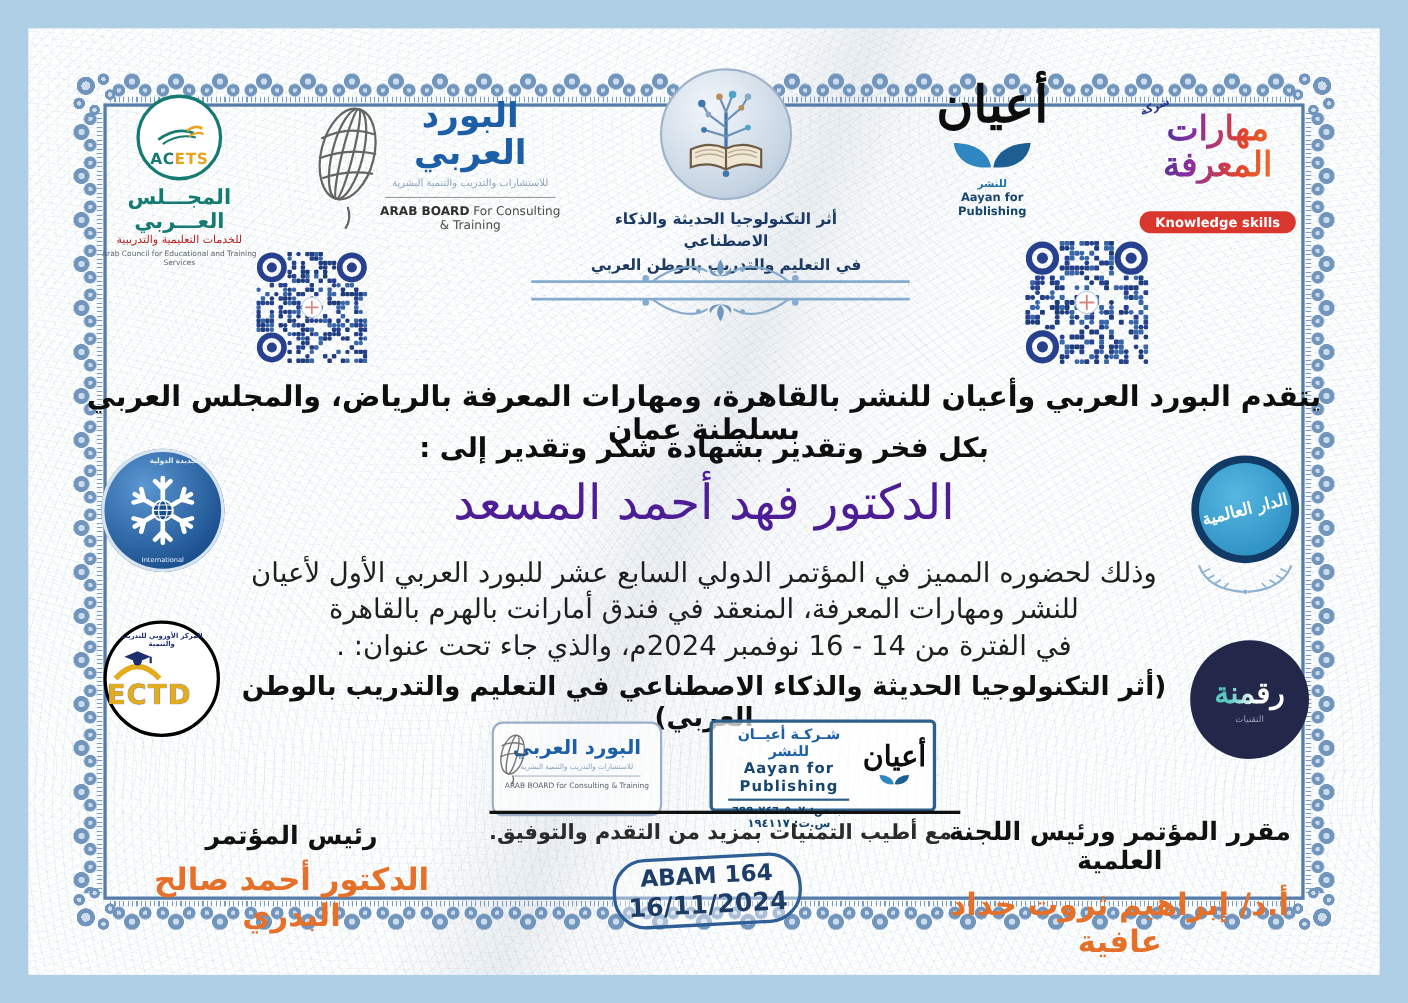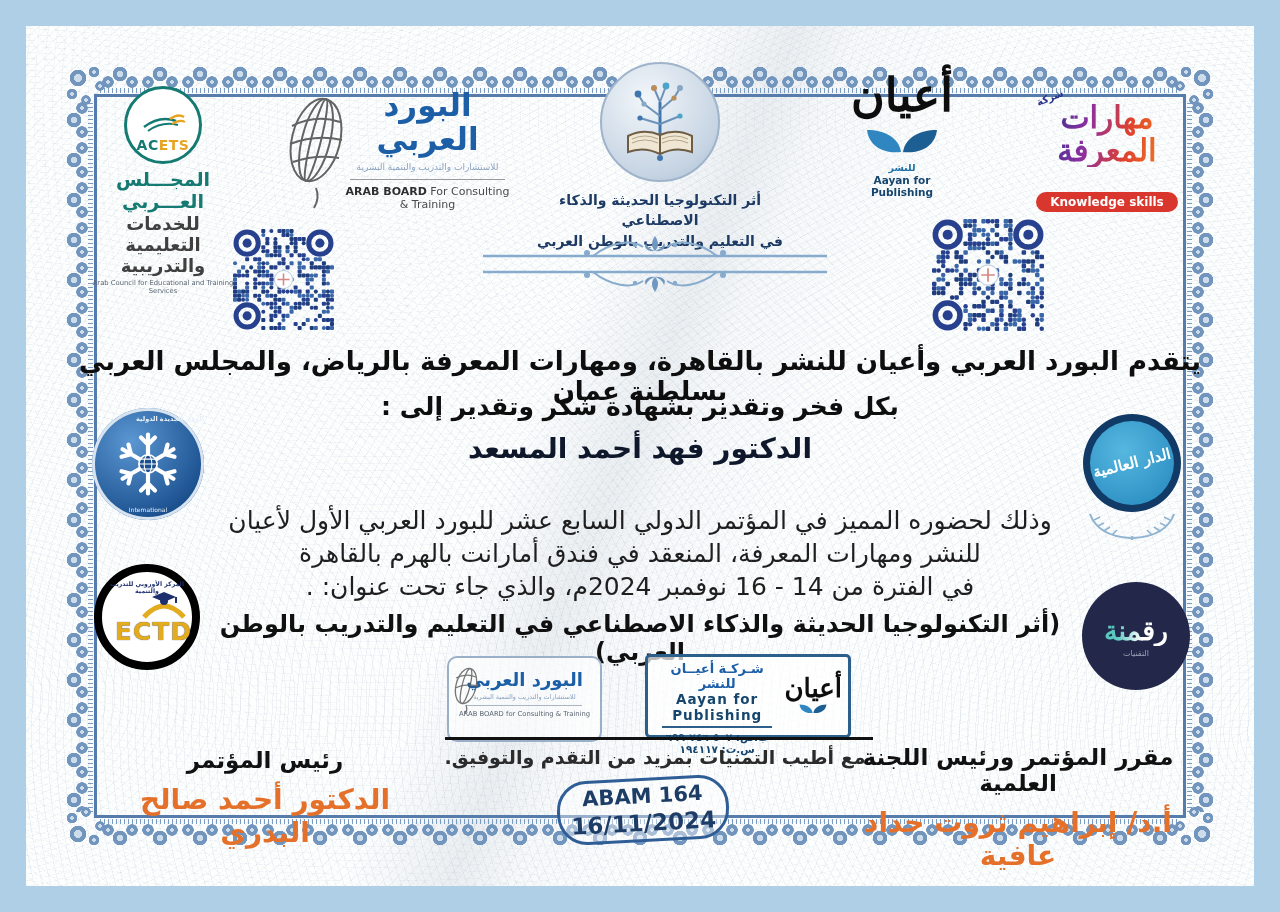--- a/index.html
+++ b/index.html
@@ -68,21 +68,21 @@
   .abs{position:absolute;}
   .ctr{text-align:center;}
   .rtl{direction:rtl;}
 
   
   .acets-circle{width:78px;height:78px;border-radius:50%;border:3px solid #157a72;margin:0 auto;
     display:flex;flex-direction:column;align-items:center;justify-content:flex-end;background:#fff;padding-bottom:8px;box-sizing:border-box;}
   .acets-abbr{font-size:14px;font-weight:bold;letter-spacing:.5px;}
   .acets-abbr .t1{color:#157a72;} .acets-abbr .t2{color:#e8a421;}
   .acets-title{color:#157a72;font-weight:bold;font-size:19px;margin-top:4px;}
-  .acets-sub{color:#404040;font-weight:bold;font-size:18px;margin-top:1px;}
+  .acets-sub{color:#b91c1c;font-weight:normal;font-size:10px;margin-top:1px;}
   .acets-en{color:#5a6570;font-size:6.8px;margin-top:3px;}
 
   .ab-wrap{display:flex;align-items:flex-start;}
   .ab-globe{flex:0 0 auto;margin-top:4px;}
   .ab-text{flex:1;text-align:center;}
   .ab-title{color:#1d5fa7;font-weight:bold;font-size:31px;line-height:1.1;}
   .ab-tag{color:#8aa3c0;font-size:9px;margin-top:6px;}
   .ab-hr{border:0;border-top:1.5px solid #9a9a9a;margin:7px 6px 5px;}
   .ab-en{font-size:11px;color:#4a4a4a;}
   .ab-en b{color:#2f2f2f;}
@@ -103,32 +103,32 @@
     -webkit-background-clip:text;background-clip:text;color:rgba(0,0,0,0);line-height:1.05;}
   .ks-pill{display:inline-block;background:#d9372e;color:#fff;font-weight:bold;font-size:12px;
     border-radius:14px;padding:3px 14px;margin-top:10px;}
 
   
   .main-title{font-family:"DejaVu Serif","Liberation Serif",serif;font-weight:bold;color:#121212;font-size:46px;line-height:1.0;}
 
   
   .intro1{font-size:26px;font-weight:bold;color:#0e0e0e;}
   .intro2{font-size:25px;font-weight:bold;color:#0e0e0e;}
-  .recipient{font-size:28px;font-weight:bold;color:#0f172a;}
+  .recipient{font-size:44px;font-weight:normal;color:#4c1d95;}
   .bodyl{font-size:25px;font-weight:500;color:#1f1f1f;}
   .confline{font-size:24px;font-weight:bold;color:#101010;}
 
   
   .snow-circle{width:112px;height:112px;border-radius:50%;
     background:radial-gradient(circle at 35% 30%, #5b97d2, #1a4f8e 75%);
     box-shadow:0 0 0 3px #d7e4f0 inset;position:relative;display:flex;align-items:center;justify-content:center;}
   .snow-arc{position:absolute;top:7px;left:0;right:0;text-align:right;color:#eaf2fa;font-size:6.5px;font-weight:bold;}
   .snow-arc-b{position:absolute;bottom:7px;left:0;right:0;text-align:center;color:#eaf2fa;font-size:6px;}
-  .ectd-circle{width:106px;height:106px;border-radius:50%;background:#fff;border:8px solid #000000;
-    position:relative;display:flex;flex-direction:column;align-items:flex-end;justify-content:center;box-sizing:border-box;}
+  .ectd-circle{width:106px;height:106px;border-radius:50%;background:#fff;border:3px solid #000000;
+    position:relative;display:flex;flex-direction:column;align-items:flex-start;justify-content:center;box-sizing:border-box;}
   .ectd-arc{position:absolute;top:8px;left:4px;right:4px;text-align:center;color:#1e2f6e;font-size:6.2px;font-weight:bold;}
   .ectd-abbr{color:#e3ac1f;font-weight:bold;font-size:25px;letter-spacing:1px;text-shadow:0 0 1px #1e2f6e;margin-top:-2px;}
   .dar-ring{width:98px;height:98px;border-radius:50%;background:#123a66;margin:0 auto;
     display:flex;align-items:center;justify-content:center;}
   .dar-inner{width:84px;height:84px;border-radius:50%;background:radial-gradient(circle at 40% 35%,#56b7e0,#2387bc);
     display:flex;align-items:center;justify-content:center;overflow:hidden;}
   .dar-callig{font-family:"DejaVu Serif","Liberation Serif",serif;color:#fff;font-weight:bold;font-size:15px;
     transform:rotate(-14deg);text-align:center;line-height:1.2;}
   .raq-circle{width:108px;height:108px;border-radius:50%;background:#23284b;
     display:flex;flex-direction:column;align-items:center;justify-content:center;}

